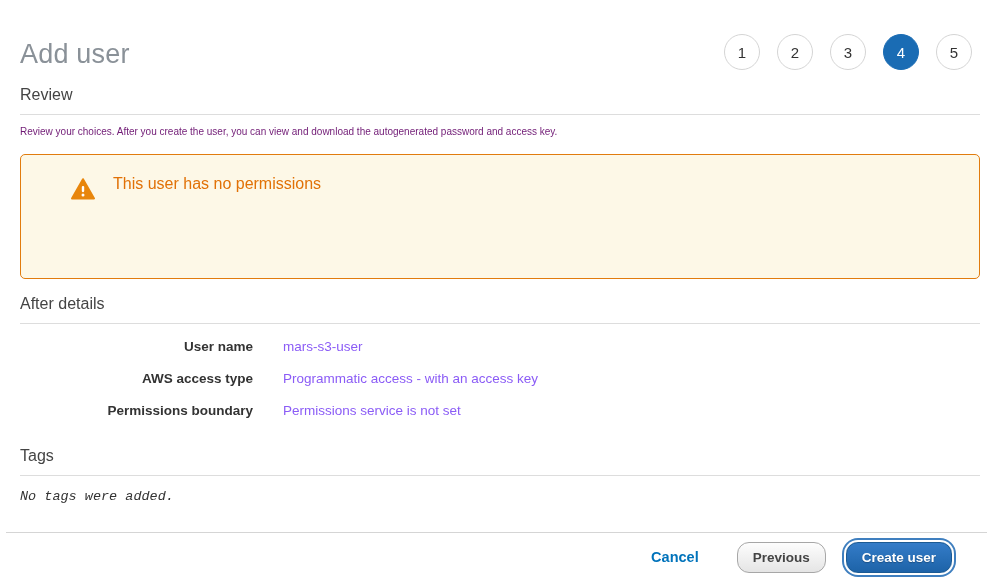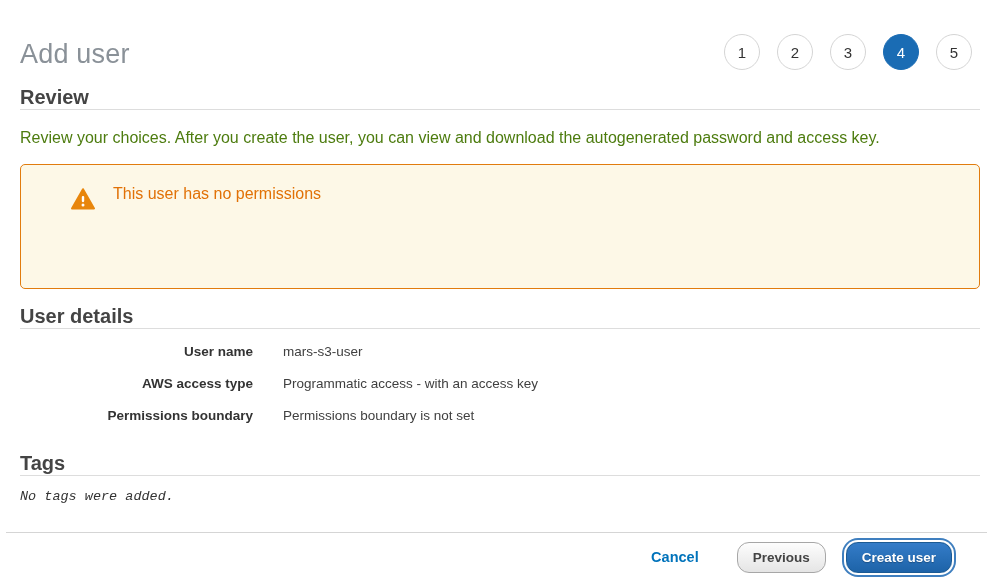--- a/index.html
+++ b/index.html
@@ -39,27 +39,28 @@
     cursor: pointer;
   }
   .step.active {
     background: #1a6cb4;
     border-color: #1a6cb4;
     color: #ffffff;
   }
 
   
   h2.section-heading {
-    font-size: 20px;
-    font-weight: 700;
+    font-size: 16px;
+    font-weight: 400;
     color: #444444;
+    padding-bottom: 10px;
     border-bottom: 1px solid #dddddd;
   }
   .review-heading { margin-top: 16px; }
-  .review-desc { font-size: 16px; margin-top: 19px; color: #4d7c0f; }
+  .review-desc { font-size: 10px; margin-top: 11px; color: #701a75; }
 
   
   .warning {
     margin-top: 17px;
     border: 1px solid #e17c0e;
     border-radius: 5px;
     background: #fdf8e7;
     padding: 20px 36px 22px 32px;
     display: flex;
     align-items: flex-start;
@@ -84,21 +85,21 @@
   .user-details-heading { margin-top: 16px; }
   .detail-rows { margin-top: 15px; }
   .detail-row { display: flex; margin-bottom: 17px; font-size: 13.5px; }
   .detail-label {
     width: 233px;
     text-align: right;
     font-weight: bold;
     color: #333;
     flex: 0 0 auto;
   }
-  .detail-value { margin-left: 30px; color: #404040; }
+  .detail-value { margin-left: 30px; color: #8b5cf6; }
 
   
   .tags-heading { margin-top: 29px; }
   .tags-note { font-size: 13.5px; font-style: italic; margin-top: 13px; color: #333; font-family: Liberation Mono, monospace; }
 
   
   .footer {
     position: absolute;
     left: 6px; right: 0; bottom: 0;
     height: 49px;
@@ -164,33 +165,33 @@
         <path d="M12 1.2 L23 20.4 H1 Z" fill="#e8860c" stroke="#e8860c" stroke-width="2" stroke-linejoin="round"></path>
         <rect x="10.8" y="8" width="2.4" height="6.2" rx="1.1" fill="#ffffff"></rect>
         <circle cx="12" cy="17" r="1.5" fill="#ffffff"></circle>
       </svg>
     </div>
     <div class="warning-text">
       <div class="warning-title">This user has no permissions</div>
     </div>
   </div>
 
-  <h2 class="section-heading user-details-heading">User details</h2>
+  <h2 class="section-heading user-details-heading">After details</h2>
   <div class="detail-rows">
     <div class="detail-row">
       <div class="detail-label">User name</div>
       <div class="detail-value">mars-s3-user</div>
     </div>
     <div class="detail-row">
       <div class="detail-label">AWS access type</div>
       <div class="detail-value">Programmatic access - with an access key</div>
     </div>
     <div class="detail-row">
       <div class="detail-label">Permissions boundary</div>
-      <div class="detail-value">Permissions boundary is not set</div>
+      <div class="detail-value">Permissions service is not set</div>
     </div>
   </div>
 
   <h2 class="section-heading tags-heading">Tags</h2>
   <p class="tags-note">No tags were added.</p>
 </div>
 
 <div class="footer">
   <a class="cancel-link">Cancel</a>
   <button class="btn btn-secondary">Previous</button>

